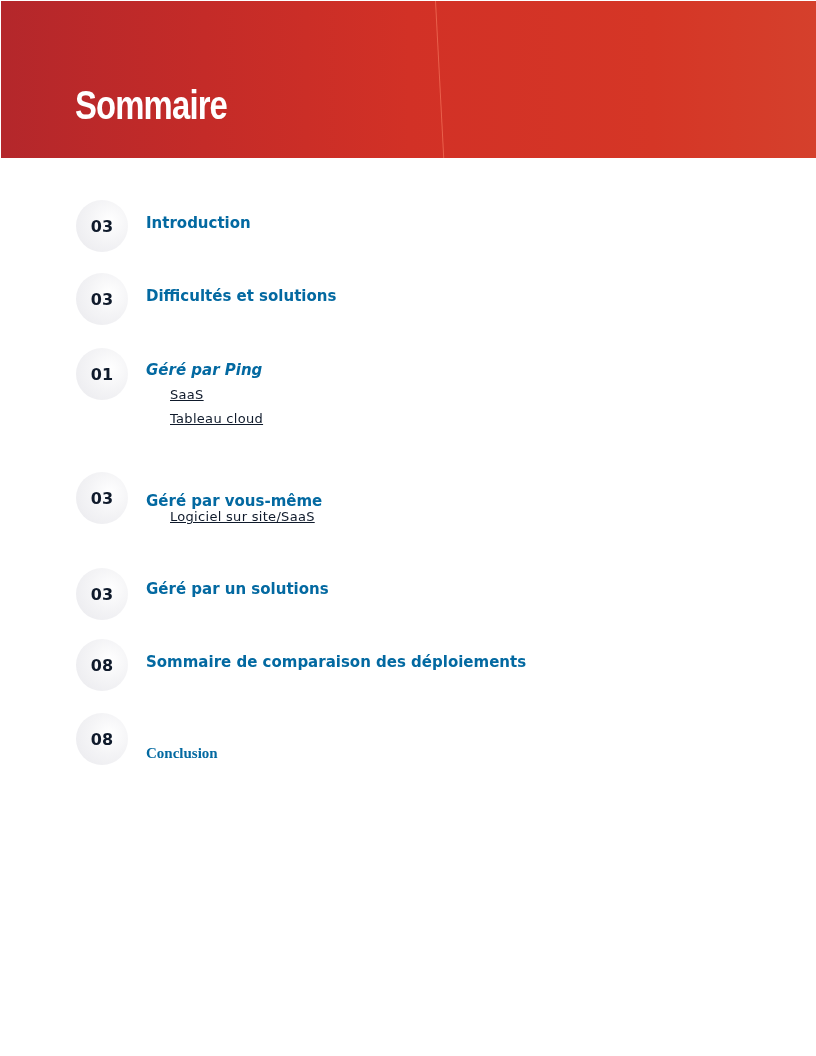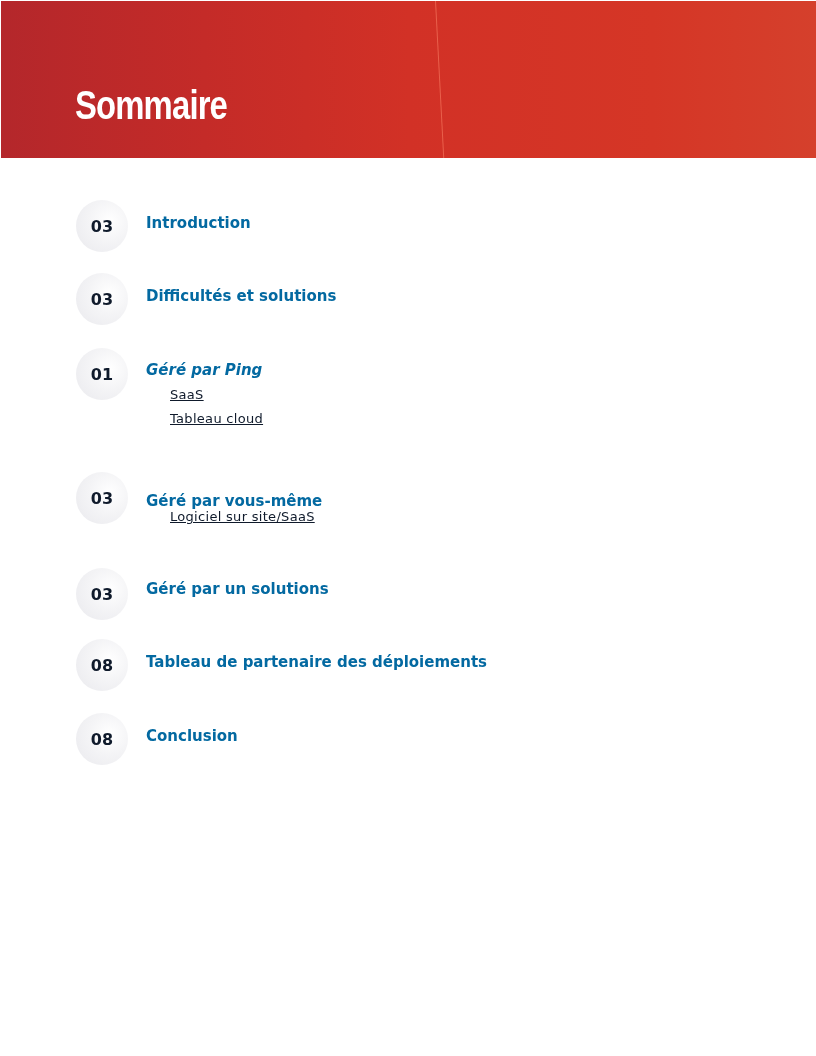--- a/index.html
+++ b/index.html
@@ -121,21 +121,21 @@
     <a class="sub-link" style="top:37px;">Logiciel sur site/SaaS</a>
   </div>
 
   <div class="toc-entry" style="top:568px;">
     <div class="num-circle">03</div>
     <a class="entry-title" style="top:12px;">Géré par un solutions</a>
   </div>
 
   <div class="toc-entry" style="top:639px;">
     <div class="num-circle">08</div>
-    <a class="entry-title" style="top:14px;">Tableau de partenaire des déploiements</a>
+    <a class="entry-title" style="top:14px;">Sommaire de comparaison des déploiements</a>
   </div>
 
   <div class="toc-entry" style="top:713px;">
     <div class="num-circle">08</div>
-    <a class="entry-title" style="top:14px;">Conclusion</a>
+    <a class="entry-title" style="top:32px;font-family:Liberation Serif, serif;">Conclusion</a>
   </div>
 
 </div>
 
 </body></html>

